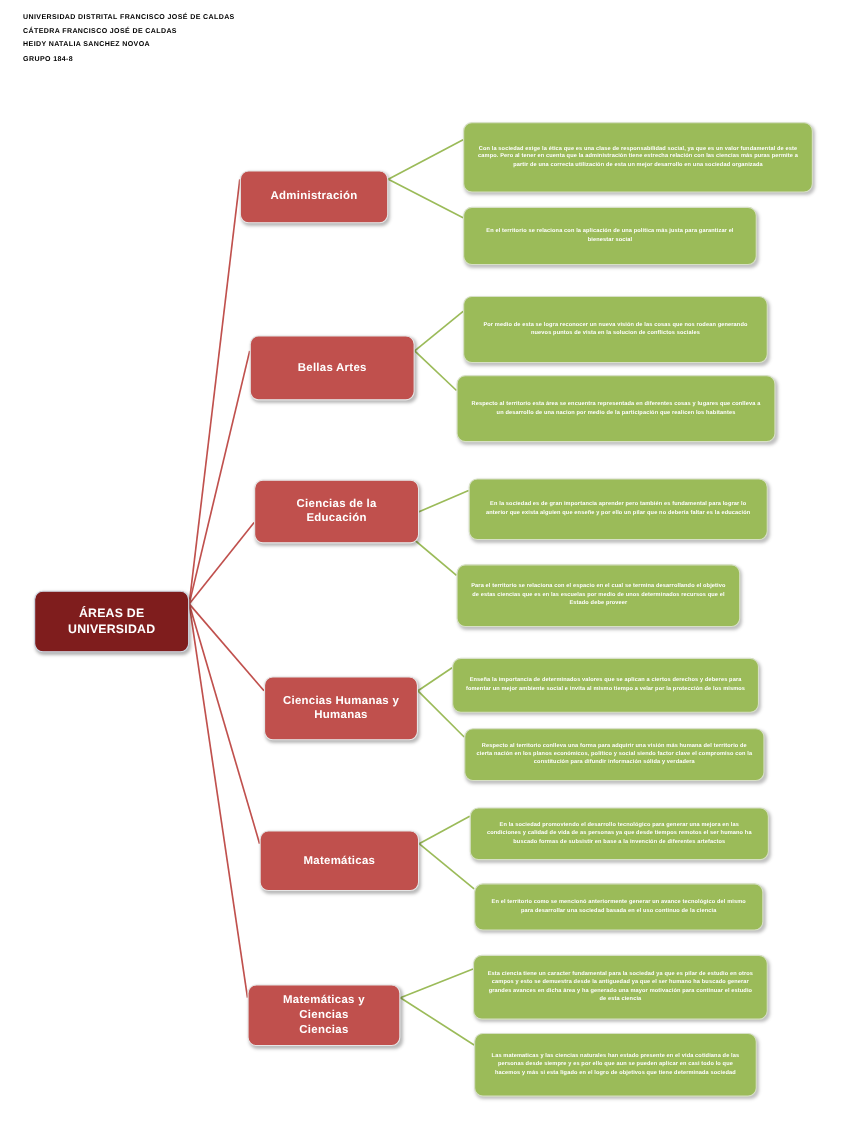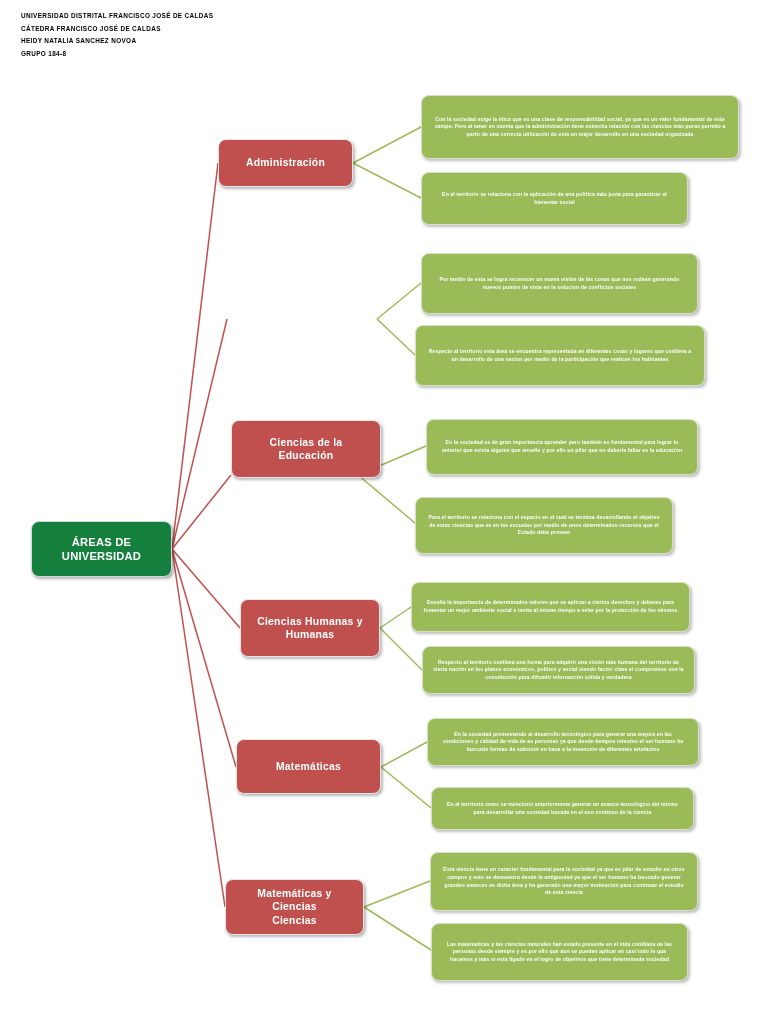--- a/index.html
+++ b/index.html
@@ -48,25 +48,26 @@
 
   
   .node {
     position: absolute;
     box-sizing: border-box;
     border-radius: 8px;
     display: flex;
     align-items: center;
     justify-content: center;
     text-align: center;
+    margin-top: 16px;
   }
 
   
   #center-node {
-    background: #15803d;
+    background: #7f1d1d;
     border: 1px solid #cfd8e4;
     box-shadow: 1.5px 2px 3px rgba(0,0,0,0.30);
     color: #ffffff;
     font-size: 11.2px;
     font-weight: bold;
     line-height: 14px;
     letter-spacing: 0.2px;
     padding: 4px 6px;
   }
 
@@ -148,20 +149,23 @@
     <div>
       <div>ÁREAS DE</div>
       <div>UNIVERSIDAD</div>
     </div>
   </div>
 
   <div class="node cat-node" style="left:218px; top:139px; width:135px; height:48px;">
     <span>Administración</span>
   </div>
 
+  <div class="node cat-node" style="left:227px; top:289px; width:150px; height:59px;">
+    <span>Bellas Artes</span>
+  </div>
 
   <div class="node cat-node" style="left:231px; top:420px; width:150px; height:58px;">
     <div>
       <div>Ciencias de la</div>
       <div>Educación</div>
     </div>
   </div>
 
   <div class="node cat-node" style="left:240px; top:599px; width:140px; height:58px;">
     <div>

